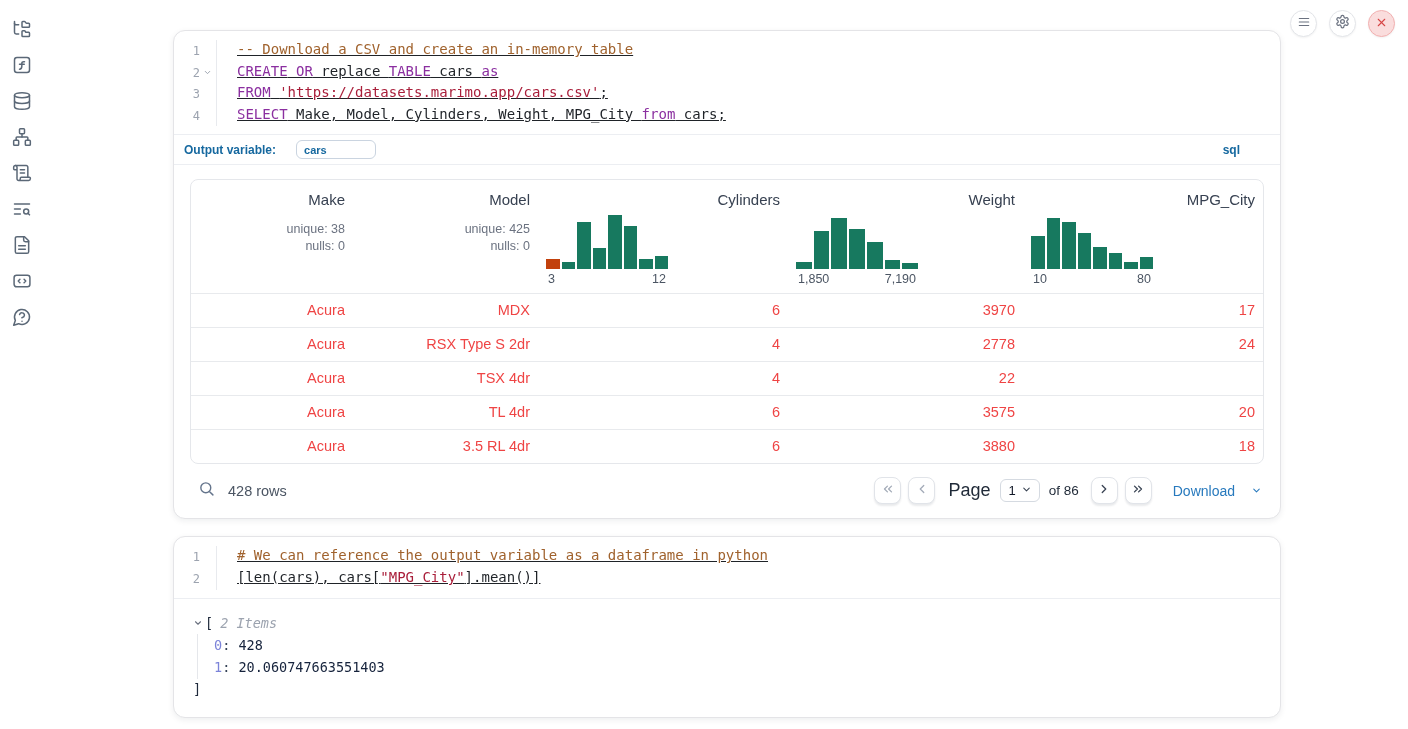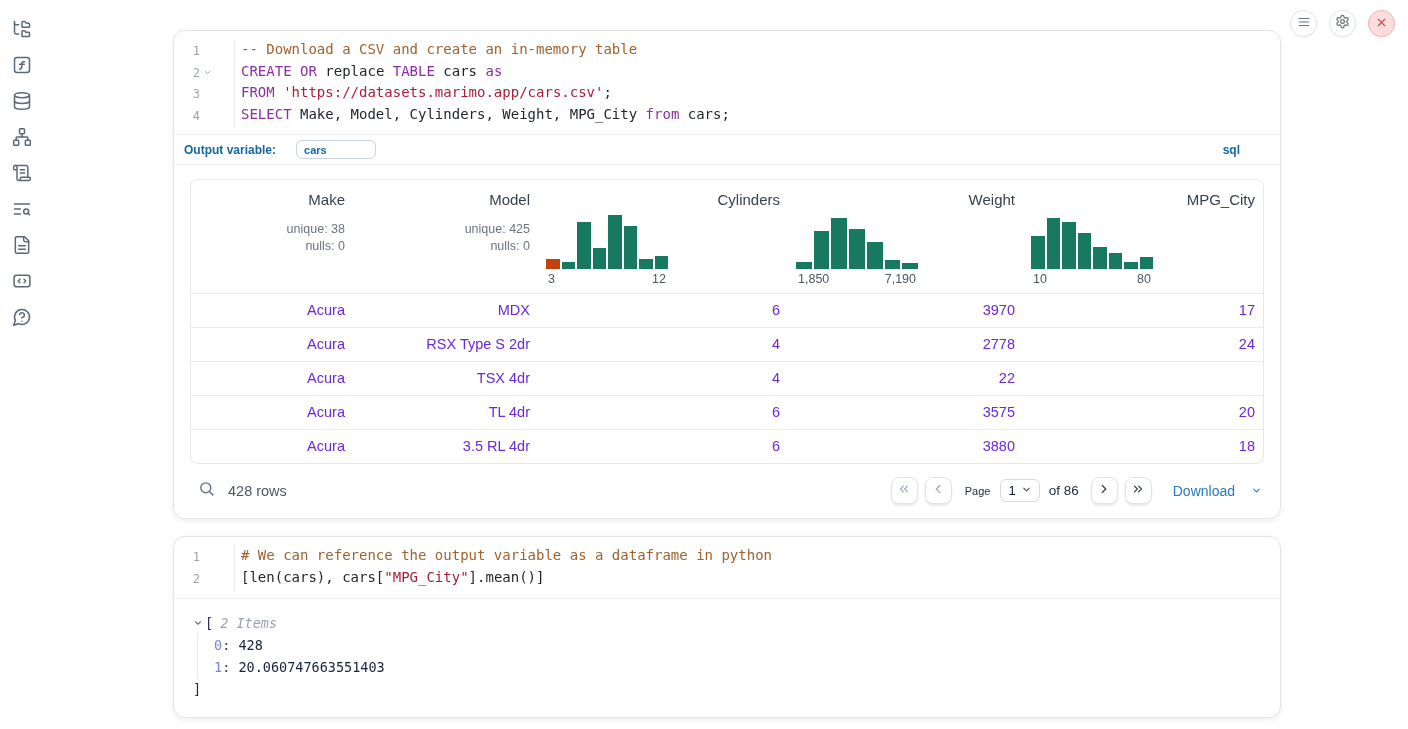--- a/index.html
+++ b/index.html
@@ -29,22 +29,22 @@
   .main { position:absolute; left:173px; top:30px; width:1108px; }
   .cell { border:1px solid #e4e4e7; border-radius:12px; background:#fff;
     box-shadow:0 2px 6px rgba(15,23,42,.07); overflow:hidden; }
   .cell + .cell { margin-top:17px; }
 
   
   .editor { padding:9px 0 8px; }
   .cl { display:flex; font-family:"DejaVu Sans Mono", monospace; font-size:14px; line-height:19.6px; }
   .gut { width:26px; flex:none; text-align:right; color:#9ca3af; font-size:12px; padding-top:2px; }
   .fold { width:14px; flex:none; display:flex; align-items:center; justify-content:center; }
-  .codetext { flex:1; border-left:1px solid #e8eaee; padding-left:6px; margin-left:20px;
-    white-space:pre; color:#1f2328; }
+  .codetext { flex:1; border-left:1px solid #e8eaee; padding-left:20px; margin-left:2px;
+    white-space:pre; color:#1f2328;text-decoration:underline; }
   .tk-kw { color:var(--kw-purple); }
   .tk-comment { color:var(--comment-brown); }
   .tk-str { color:var(--str-red); }
 
   
   .outvar { display:flex; align-items:center; gap:20px; padding:5px 10px;
     border-top:1px solid #eceef2; border-bottom:1px solid #eceef2; }
   .outvar-label { font-weight:bold; font-size:12px; color:var(--accent-blue); }
   .outvar-input { width:80px; height:19px; border:1px solid #cad4e0; border-radius:6px;
     padding:1px 7px; font-family:"Liberation Sans",sans-serif; font-weight:bold; font-size:11px;
@@ -56,35 +56,35 @@
   .dtable { border:1px solid #e5e7eb; border-radius:8px; overflow:hidden; }
   .tgrid { display:grid; grid-template-columns:162px 185px 250px 235px 1fr; }
   .th { padding:11px 8px 7px; }
   .cname { font-size:15px; color:#374151; font-weight:500; }
   .stats { margin-top:13px; font-size:12.5px; color:#6b7280; line-height:16.5px; }
   .hist { margin-top:7px; display:flex; align-items:flex-end; gap:2px; height:54px; width:122px; }
   .bar { flex:1; background:var(--hist-teal); }
   .histlabels { display:flex; justify-content:space-between; width:122px;
     font-size:12.5px; color:#4b5563; margin-top:3px; padding:0 2px; }
   .trow { border-top:1px solid #e8eaed; cursor:default; }
-  .td { padding:7px 8px; font-size:14.5px; color:#6d28d9; line-height:19px;
+  .td { padding:7px 8px; font-size:14.5px; color:#ef4444; line-height:19px;
     white-space:nowrap; overflow:hidden; }
 
   
   .tfoot { display:flex; align-items:center; margin-top:9px; padding:4px 2px 4px 6px; }
   .search-btn { width:20px; height:20px; display:flex; align-items:center; justify-content:center; cursor:pointer; }
   .search-btn svg { stroke:#64748b; fill:none; stroke-width:2; stroke-linecap:round; }
   .rowcount { margin-left:12px; font-size:14.5px; color:#4b5563; }
   .pager { margin-left:auto; display:flex; align-items:center; gap:7px; }
   .pbtn { width:27px; height:27px; border-radius:8px; border:1px solid #e1e4e9; background:#fff;
     display:flex; align-items:center; justify-content:center;
     box-shadow:0 2px 2px rgba(15,23,42,.09); cursor:pointer; }
   .pbtn svg { fill:none; stroke-width:2.2; stroke-linecap:round; stroke-linejoin:round; stroke:#3a4454; }
   .pbtn.disabled svg { stroke:#a3abb8; }
-  .page-label { font-size:11px; color:#1f2937; margin:0 3px 0 6px; }
+  .page-label { font-size:18px; color:#1f2937; margin:0 3px 0 6px; }
   .pselect { display:flex; align-items:center; gap:5px; border:1px solid #d5dae1; border-radius:6px;
     padding:3px 7px; font-size:13px; color:#111827; cursor:pointer; background:#fff; }
   .pselect svg, .download svg { fill:none; stroke-width:2.2; stroke-linecap:round; stroke-linejoin:round; }
   .pselect svg { stroke:#374151; }
   .of-label { font-size:13.5px; color:#1f2937; margin:0 5px 0 2px; }
   .download { margin-left:14px; display:flex; align-items:center; gap:16px;
     color:var(--link-blue); font-size:14px; cursor:pointer; }
   .download svg { stroke:var(--link-blue); }
 
   

